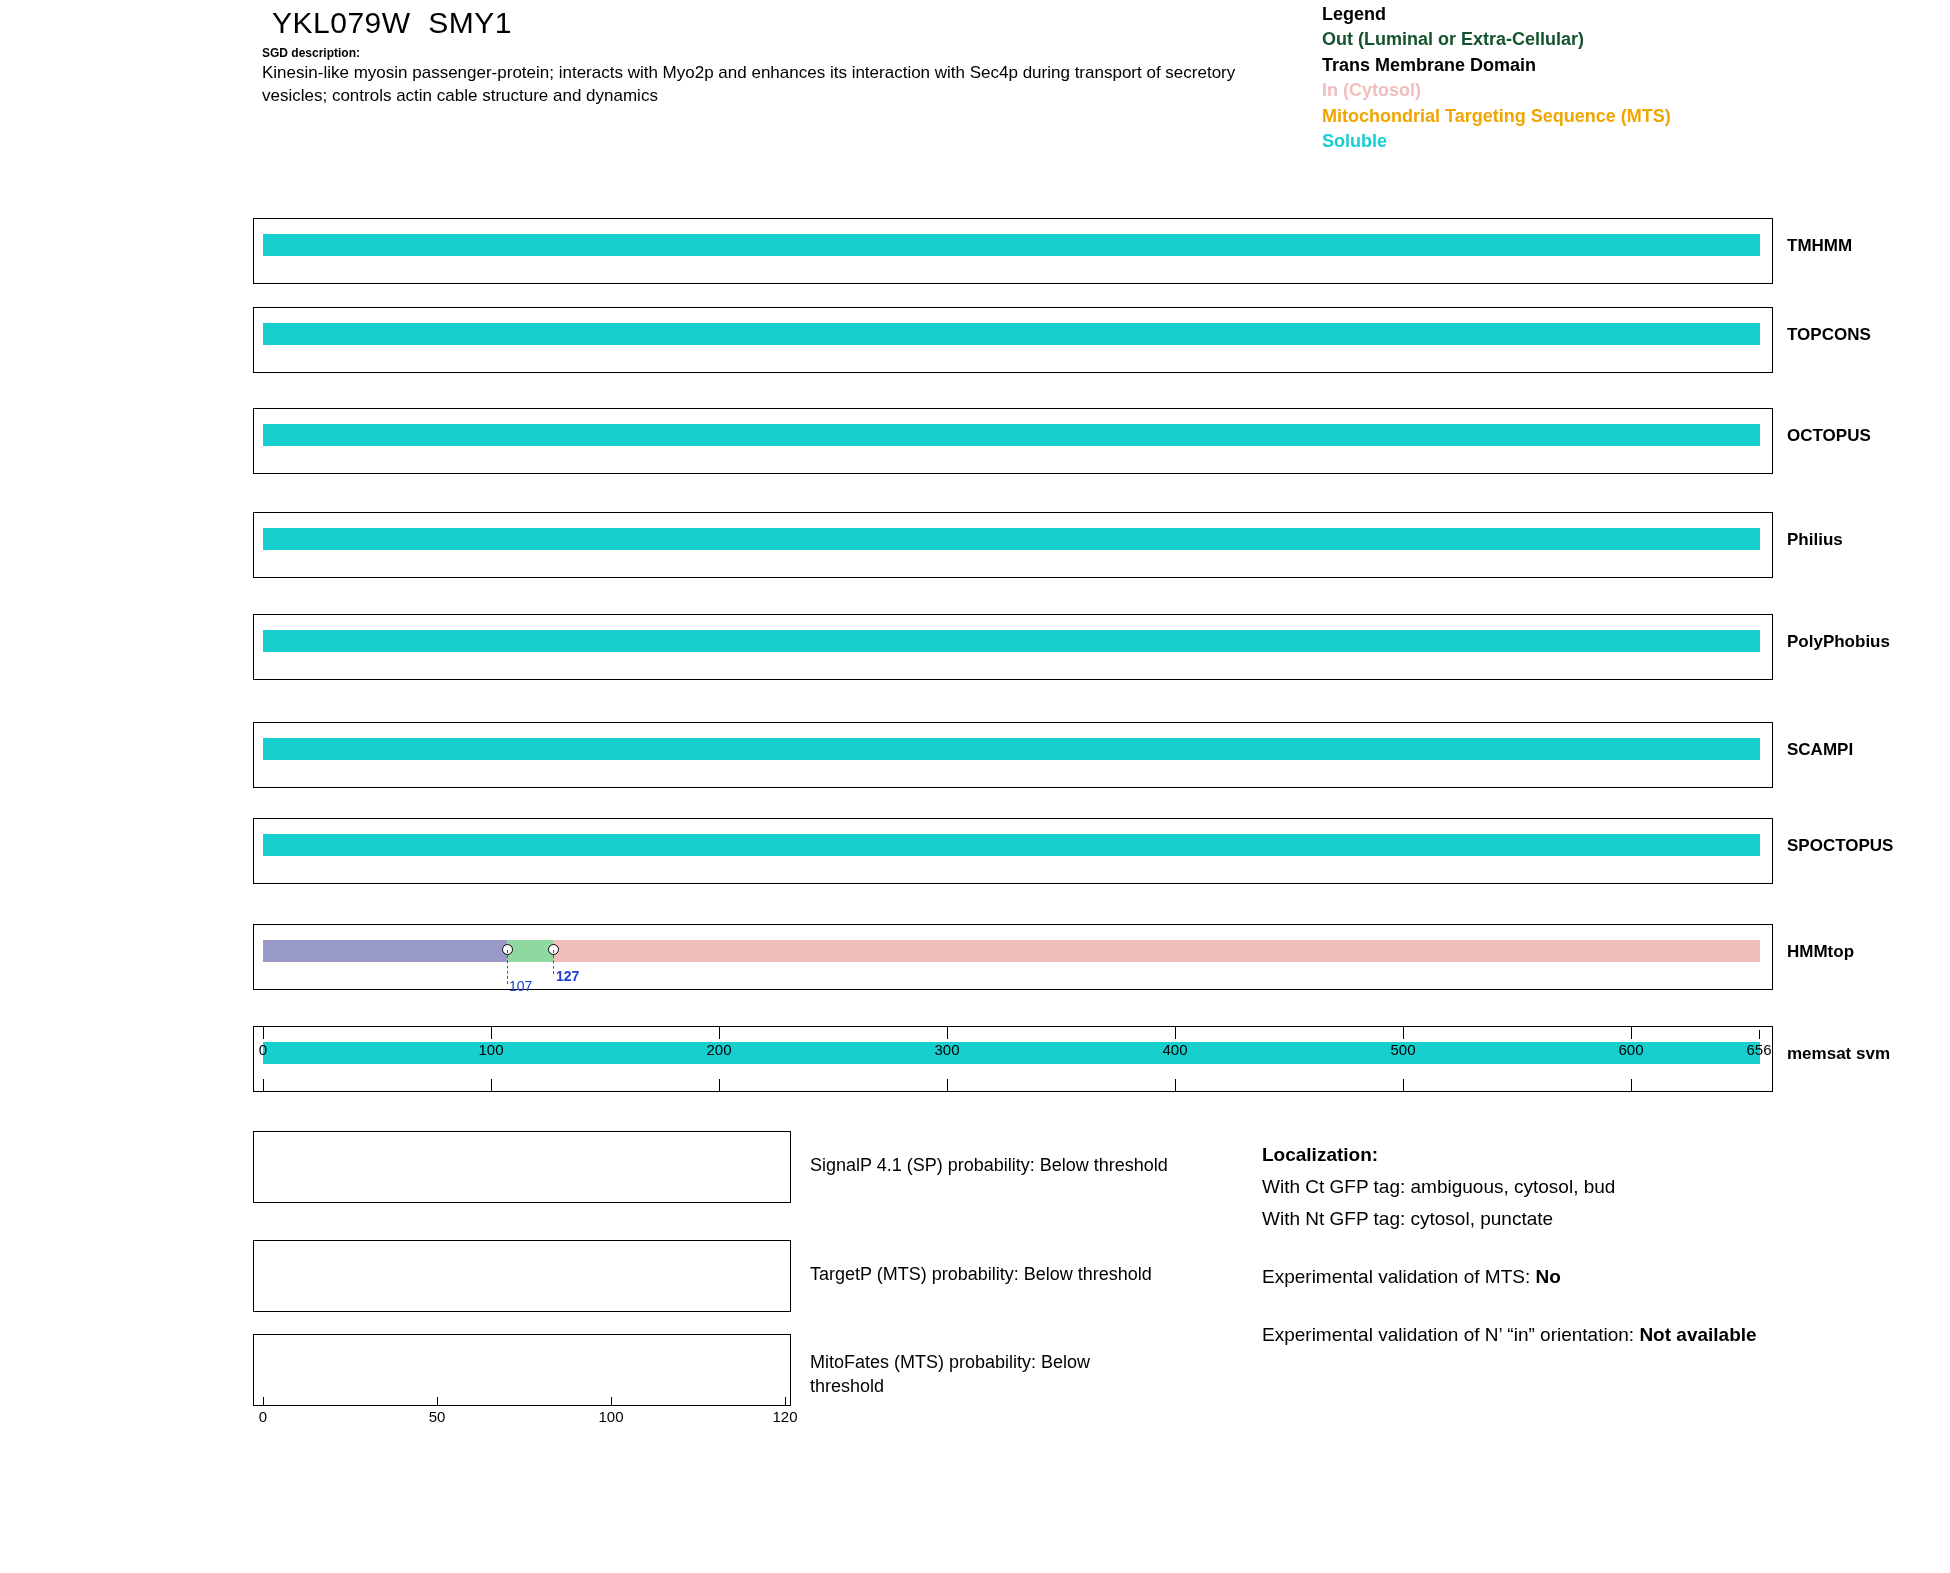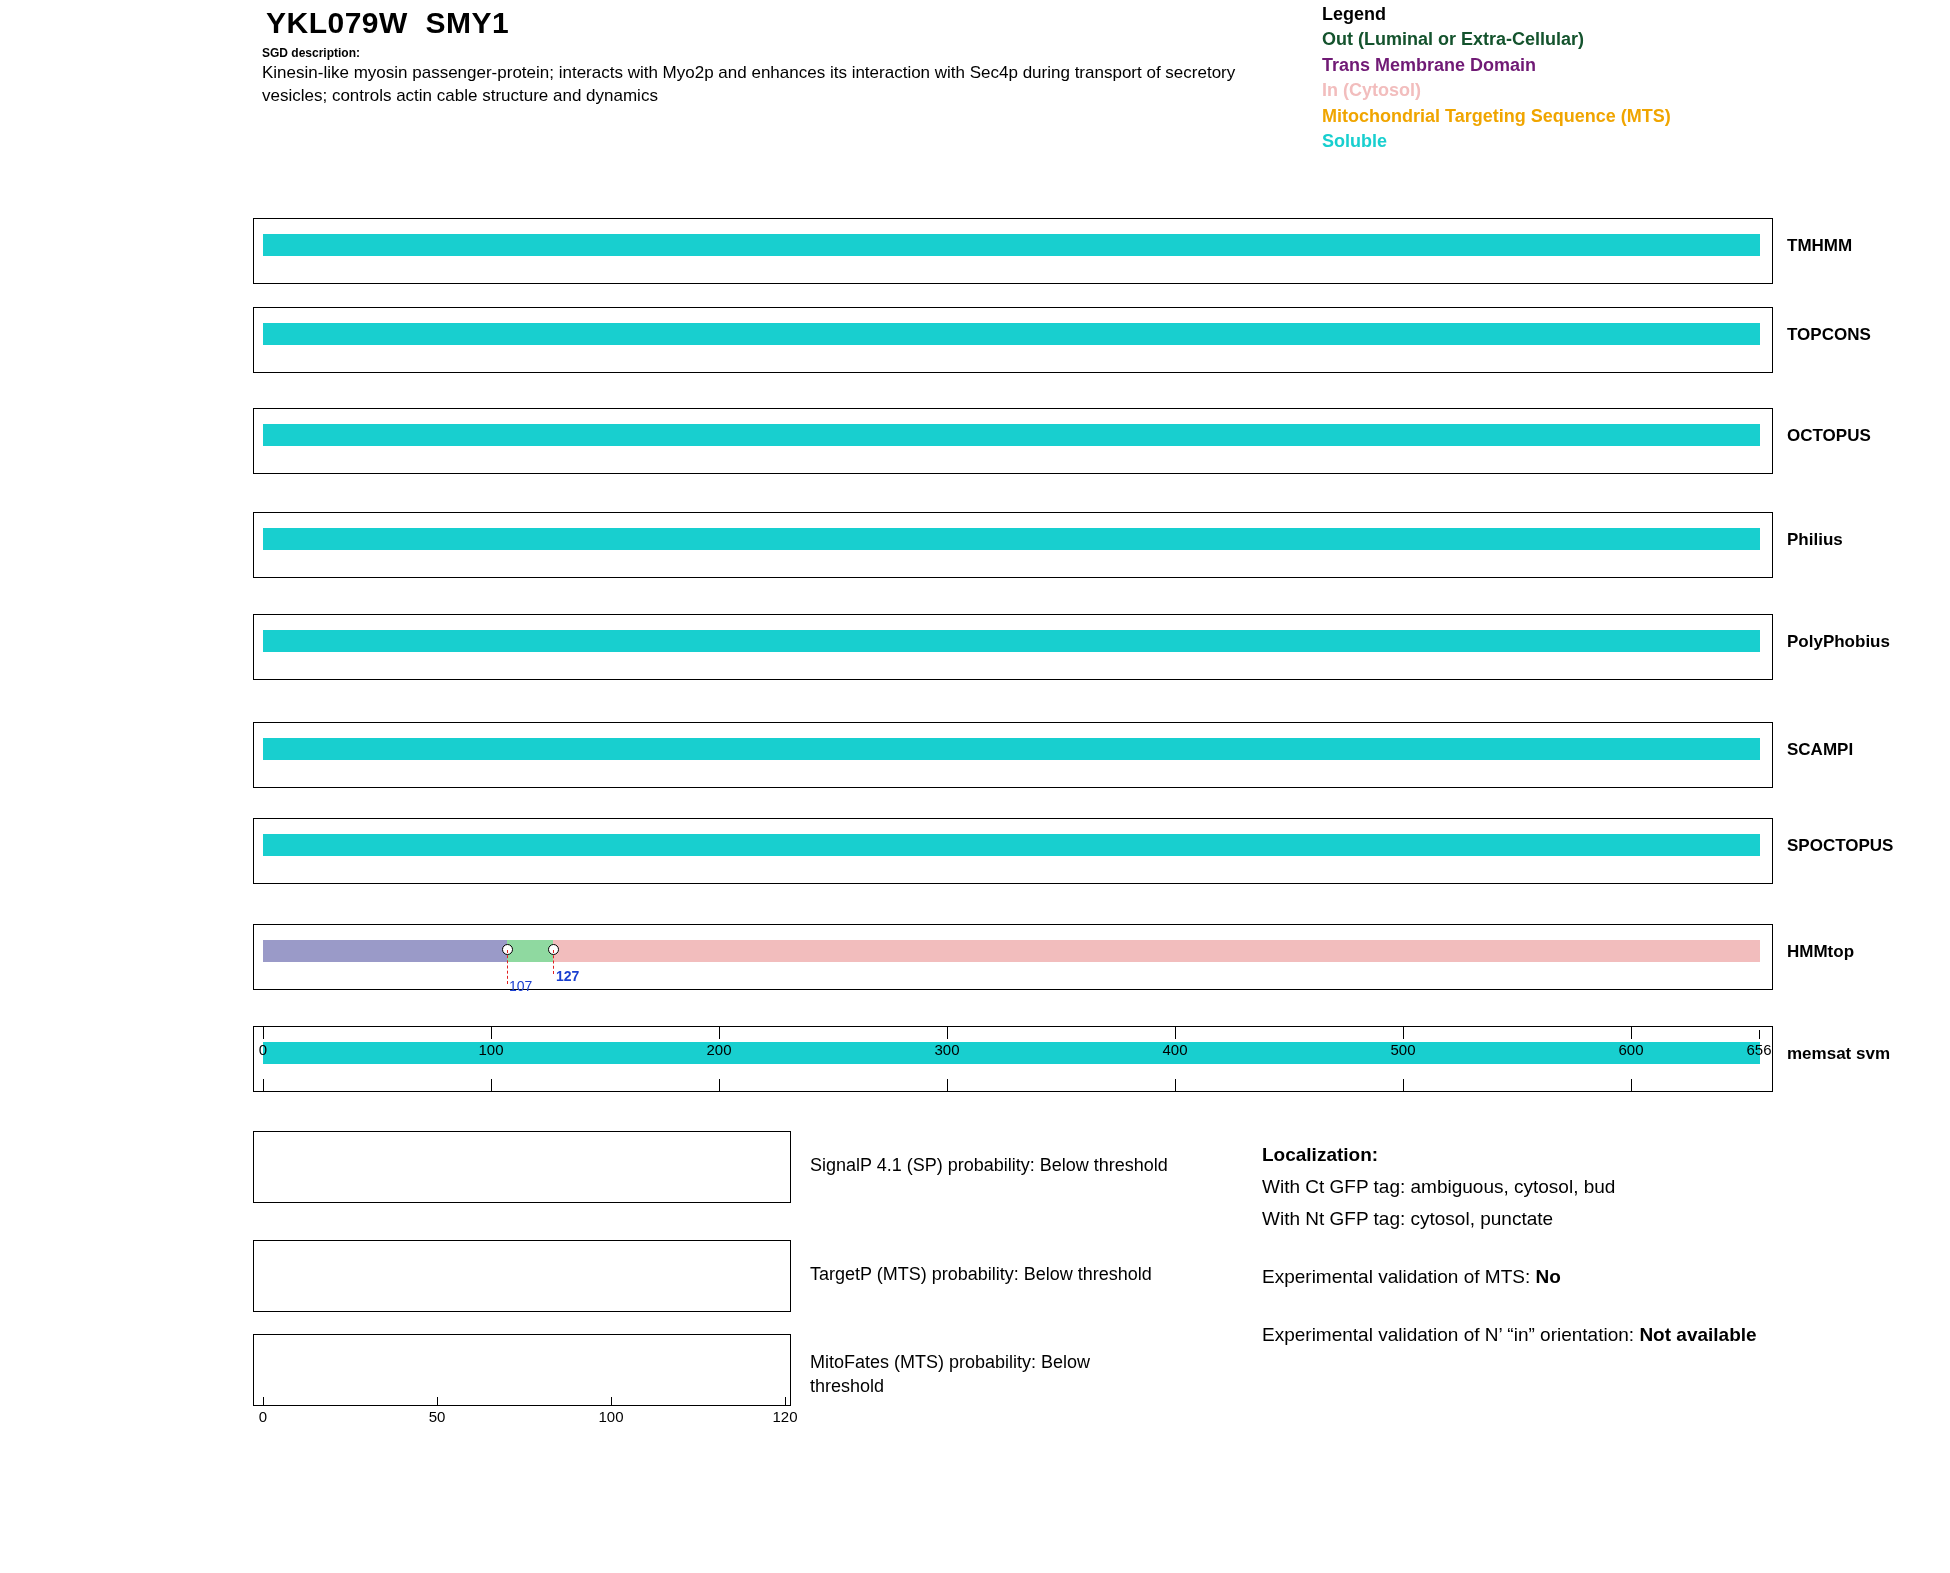--- a/index.html
+++ b/index.html
@@ -23,23 +23,23 @@
 
   
   #header {
     position: absolute;
     left: 262px;
     top: 6px;
     width: 1030px;
   }
   #gene-title {
     font-size: 30px;
-    font-weight: bold;
+    font-weight: normal;
     letter-spacing: 0.5px;
-    margin: 0 0 6px 4px;
+    margin: 0 0 6px 10px;
     white-space: pre;
   }
   #sgd-label {
     font-size: 12px;
     font-weight: bold;
     margin: 0;
   }
   #sgd-desc {
     font-size: 17px;
     line-height: 1.35;
@@ -224,21 +224,21 @@
 
   <div id="header">
     <h1 id="gene-title">YKL079W  SMY1</h1>
     <div id="sgd-label">SGD description:</div>
     <p id="sgd-desc">Kinesin-like myosin passenger-protein; interacts with Myo2p and enhances its interaction with Sec4p during transport of secretory vesicles; controls actin cable structure and dynamics</p>
   </div>
 
   <div id="legend">
     <div id="legend-title">Legend</div>
     <div class="legend-item" style="color:#14532d">Out (Luminal or Extra-Cellular)</div>
-    <div class="legend-item" style="color:#701a75">Trans Membrane Domain</div>
+    <div class="legend-item" style="color:#000000">Trans Membrane Domain</div>
     <div class="legend-item" style="color:#f2bdbd">In (Cytosol)</div>
     <div class="legend-item" style="color:#f0a500">Mitochondrial Targeting Sequence (MTS)</div>
     <div class="legend-item" style="color:#18cfcf">Soluble</div>
   </div>
 
   <div class="track-row" style="top:218px;width:1760px;height:66px;">
     <div class="track-box"></div>
     <div class="track-bar"></div>
     <div class="track-label">TMHMM</div>
   </div>

